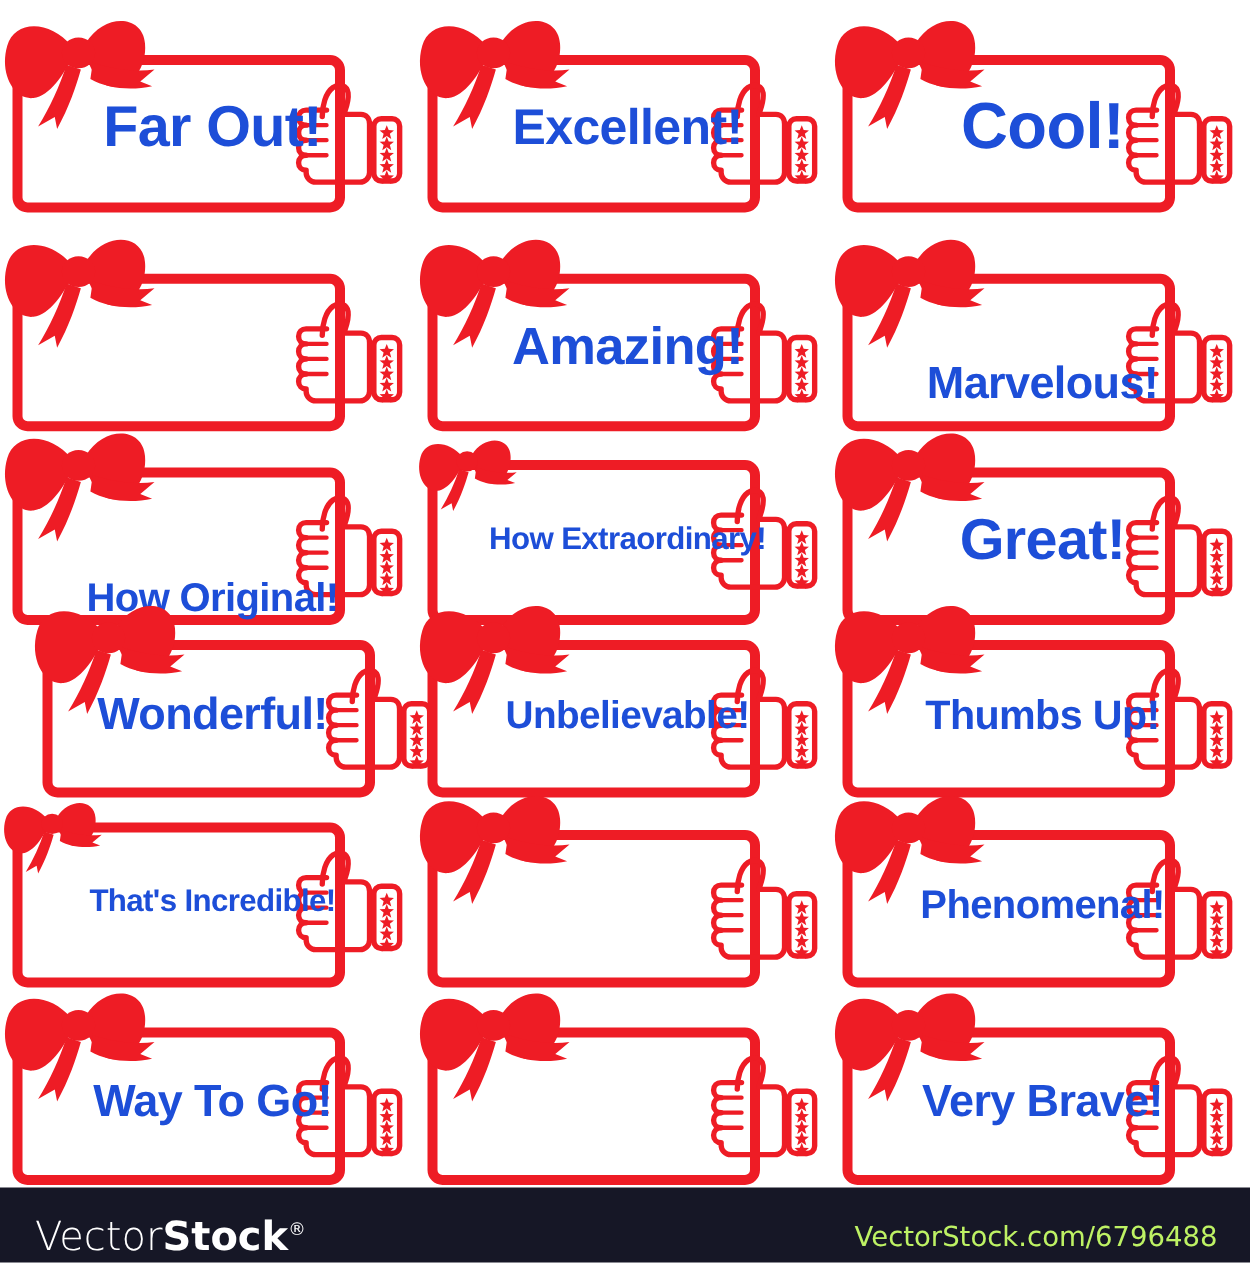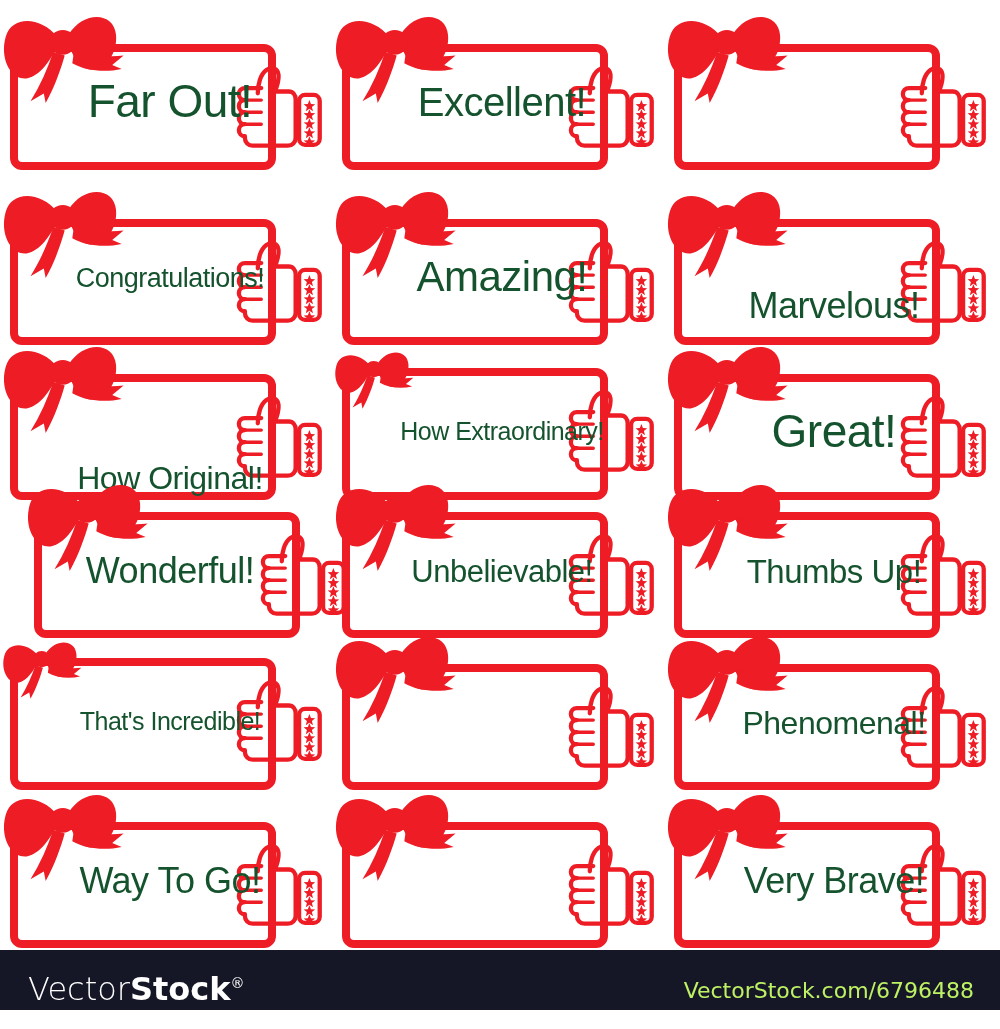--- a/index.html
+++ b/index.html
@@ -19,22 +19,22 @@
   .badge{
     position:absolute;
     width:330px;height:160px;
   }
   .badge svg{display:block;width:100%;height:100%;overflow:visible;}
   .label{
     position:absolute;
     left:52px;
     width:236px;
     text-align:center;
-    font-weight:normal;
-    color:#14532d;
+    font-weight:bold;
+    color:#1d4ed8;
     line-height:1;
     letter-spacing:-0.5px;
     white-space:nowrap;
     pointer-events:none;
   }
 
   
   #footer{
     position:absolute;
     left:0;top:950px;
@@ -182,20 +182,21 @@
     <path d="M70,26 C86,0 118,2 120,26 C122,48 106,66 90,62 C78,59 72,42 70,34 Z" fill="#EE1C25"></path>
 
     <ellipse cx="64" cy="34" rx="14" ry="13" fill="#EE1C25"></ellipse>
 
     <path d="M54,44 C48,62 40,80 30,96 L44,88 L46,98 C56,80 62,62 66,48 Z" fill="#EE1C25"></path>
 
     <path d="M76,42 C94,48 112,50 128,48 L116,58 L126,62 C108,66 88,64 74,56 Z" fill="#EE1C25"></path>
   </g>
         </g>
   </svg>
+  <div class="label" style="top:64.75999999999999px;font-size:52px;">Cool!</div>
   </div>
     <div class="badge" style="left: 0px; top: 185px;">
   <svg viewBox="0 0 330 160" xmlns="http://www.w3.org/2000/svg">
 
     <rect x="14" y="38" width="258" height="118" rx="8" ry="8" fill="none" stroke="#EE1C25" stroke-width="8"></rect>
 
     <g transform="translate(232,54) scale(0.86)">
   <g>
     <path d="M30,34 C30,24 33,12 40,7 C46,3 53,5 54,12 C55,20 52,26 50,32 L66,32
              C71,32 74,36 74,41 L74,86 C74,91 70,95 65,95 L24,95
@@ -223,21 +224,20 @@
     <path d="M70,26 C86,0 118,2 120,26 C122,48 106,66 90,62 C78,59 72,42 70,34 Z" fill="#EE1C25"></path>
 
     <ellipse cx="64" cy="34" rx="14" ry="13" fill="#EE1C25"></ellipse>
 
     <path d="M54,44 C48,62 40,80 30,96 L44,88 L46,98 C56,80 62,62 66,48 Z" fill="#EE1C25"></path>
 
     <path d="M76,42 C94,48 112,50 128,48 L116,58 L126,62 C108,66 88,64 74,56 Z" fill="#EE1C25"></path>
   </g>
         </g>
   </svg>
-  <div class="label" style="top:80.26px;font-size:27px;">Congratulations!</div>
   </div>
     <div class="badge" style="left: 332px; top: 185px;">
   <svg viewBox="0 0 330 160" xmlns="http://www.w3.org/2000/svg">
 
     <rect x="14" y="38" width="258" height="118" rx="8" ry="8" fill="none" stroke="#EE1C25" stroke-width="8"></rect>
 
     <g transform="translate(232,54) scale(0.86)">
   <g>
     <path d="M30,34 C30,24 33,12 40,7 C46,3 53,5 54,12 C55,20 52,26 50,32 L66,32
              C71,32 74,36 74,41 L74,86 C74,91 70,95 65,95 L24,95

